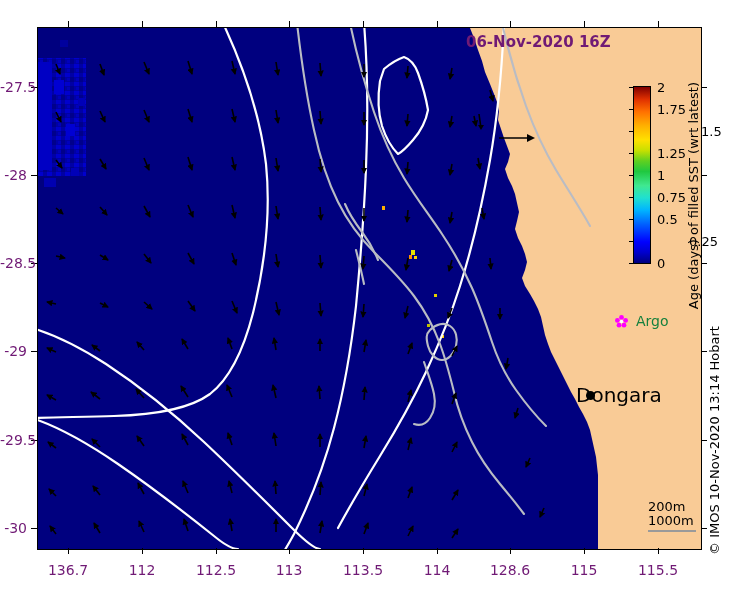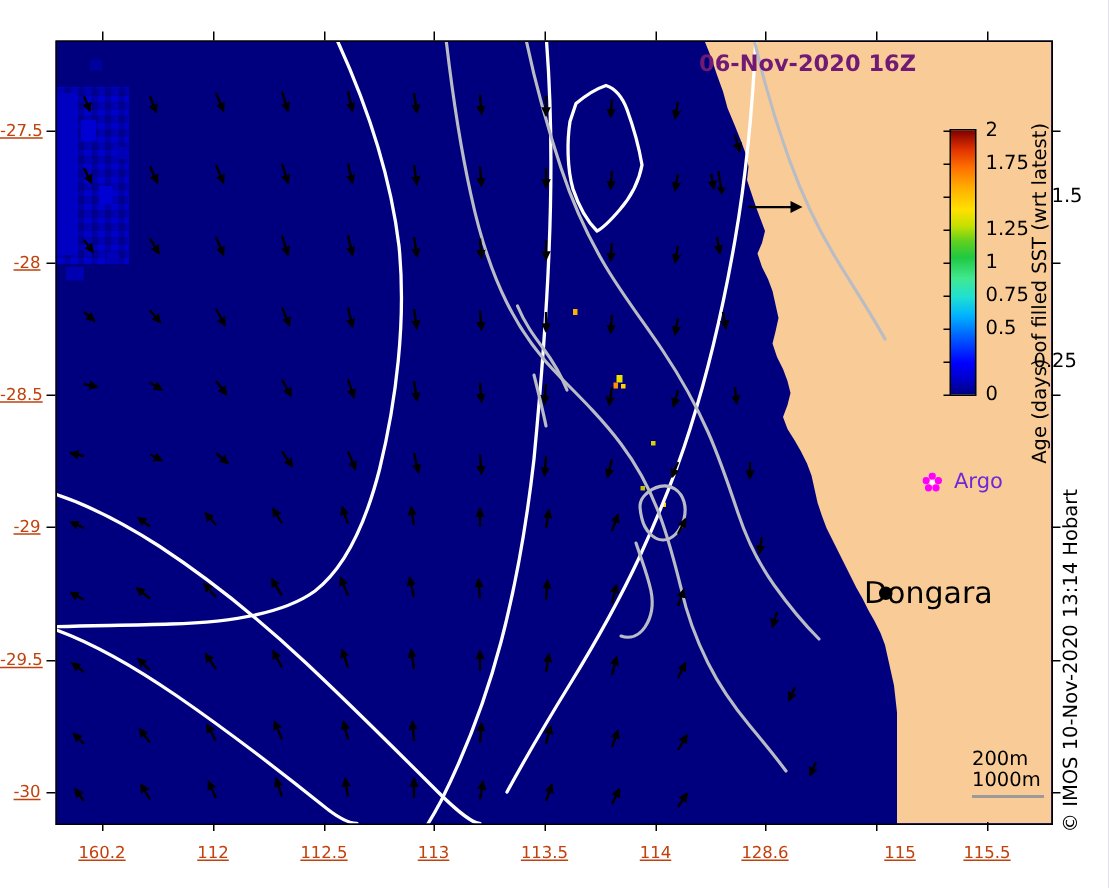--- a/index.html
+++ b/index.html
@@ -8,21 +8,21 @@
 
   #stage{position:absolute;left:0;top:0;width:739px;height:592px;background:#fff;}
 
   
   #plot-frame{position:absolute;left:37px;top:27px;width:663px;height:521px;
               border:1px solid #000;box-sizing:content-box;overflow:hidden;
               background:#00007f;}
   #map-svg{position:absolute;left:0;top:0;width:663px;height:521px;display:block;}
 
   
-  .tick-lbl{position:absolute;font-size:11px;color:#c2410c;white-space:nowrap;text-decoration:underline;}
+  .tick-lbl{position:absolute;font-size:14px;color:#701a75;white-space:nowrap;}
   .xtick{transform:translateX(-50%);}
   .ytick{transform:translateY(-50%);text-align:right;}
   .tick-mark{position:absolute;background:#000;}
 
   
   .map-text{position:absolute;color:#701a75;white-space:nowrap;
             font-size:14px;}
   #map-title{font-weight:bold;font-size:15px;}
   #vec-key{font-size:13.5px;line-height:15.5px;}
 
@@ -47,21 +47,21 @@
         #7f0000 100%);}
   .cb-tick{position:absolute;left:-5px;width:5px;height:1px;background:#000;}
   .cb-lbl{position:absolute;left:23px;font-size:13px;color:#000;
           transform:translateY(-50%);white-space:nowrap;}
   #cb-axis-title{position:absolute;left:686px;top:82px;font-size:13px;color:#000;
           transform-origin:left top;transform:rotate(-90deg) translate(-100%,0);
           white-space:nowrap;}
 
   
   #argo-row{position:absolute;left:615px;top:313px;display:flex;align-items:center;gap:8px;}
-  #argo-label{font-size:14px;color:#6d28d9;}
+  #argo-label{font-size:14px;color:#15803d;}
   #dongara-label{position:absolute;left:576px;top:383px;font-size:20px;color:#000;}
   #dongara-dot{position:absolute;left:586px;top:391px;width:9px;height:9px;
                border-radius:50%;background:#000;}
 
   
   #scalebar{position:absolute;left:648px;top:500px;}
   #scalebar .sb-l{font-size:13px;color:#000;line-height:14px;}
   #sb-line{margin-top:2px;width:48px;height:2px;background:#9a9a9a;}
 
   
@@ -372,28 +372,28 @@
   <div class="tick-mark" style="left:68px;top:548px;width:1px;height:6px;"></div>
   <div class="tick-mark" style="left:142px;top:548px;width:1px;height:6px;"></div>
   <div class="tick-mark" style="left:216px;top:548px;width:1px;height:6px;"></div>
   <div class="tick-mark" style="left:289px;top:548px;width:1px;height:6px;"></div>
   <div class="tick-mark" style="left:363px;top:548px;width:1px;height:6px;"></div>
   <div class="tick-mark" style="left:437px;top:548px;width:1px;height:6px;"></div>
   <div class="tick-mark" style="left:510px;top:548px;width:1px;height:6px;"></div>
   <div class="tick-mark" style="left:584px;top:548px;width:1px;height:6px;"></div>
   <div class="tick-mark" style="left:658px;top:548px;width:1px;height:6px;"></div>
 
-  <div class="tick-lbl xtick" style="left:68px;top:562px;">160.2</div>
+  <div class="tick-lbl xtick" style="left:68px;top:562px;">136.7</div>
   <div class="tick-lbl xtick" style="left:142px;top:562px;">112</div>
   <div class="tick-lbl xtick" style="left:216px;top:562px;">112.5</div>
   <div class="tick-lbl xtick" style="left:289px;top:562px;">113</div>
   <div class="tick-lbl xtick" style="left:363px;top:562px;">113.5</div>
   <div class="tick-lbl xtick" style="left:437px;top:562px;">114</div>
   <div class="tick-lbl xtick" style="left:510px;top:562px;">128.6</div>
-  <div class="tick-lbl xtick" style="left:584px;top:562px;margin-left:16px;">115</div>
+  <div class="tick-lbl xtick" style="left:584px;top:562px;">115</div>
   <div class="tick-lbl xtick" style="left:658px;top:562px;">115.5</div>
 
   <div class="tick-mark" style="left:31px;top:87px;width:6px;height:1px;"></div>
   <div class="tick-mark" style="left:31px;top:175px;width:6px;height:1px;"></div>
   <div class="tick-mark" style="left:31px;top:263px;width:6px;height:1px;"></div>
   <div class="tick-mark" style="left:31px;top:351px;width:6px;height:1px;"></div>
   <div class="tick-mark" style="left:31px;top:440px;width:6px;height:1px;"></div>
   <div class="tick-mark" style="left:31px;top:528px;width:6px;height:1px;"></div>
 
   <div class="tick-lbl ytick" style="left:0px;width:27px;top:87px;">-27.5</div>

